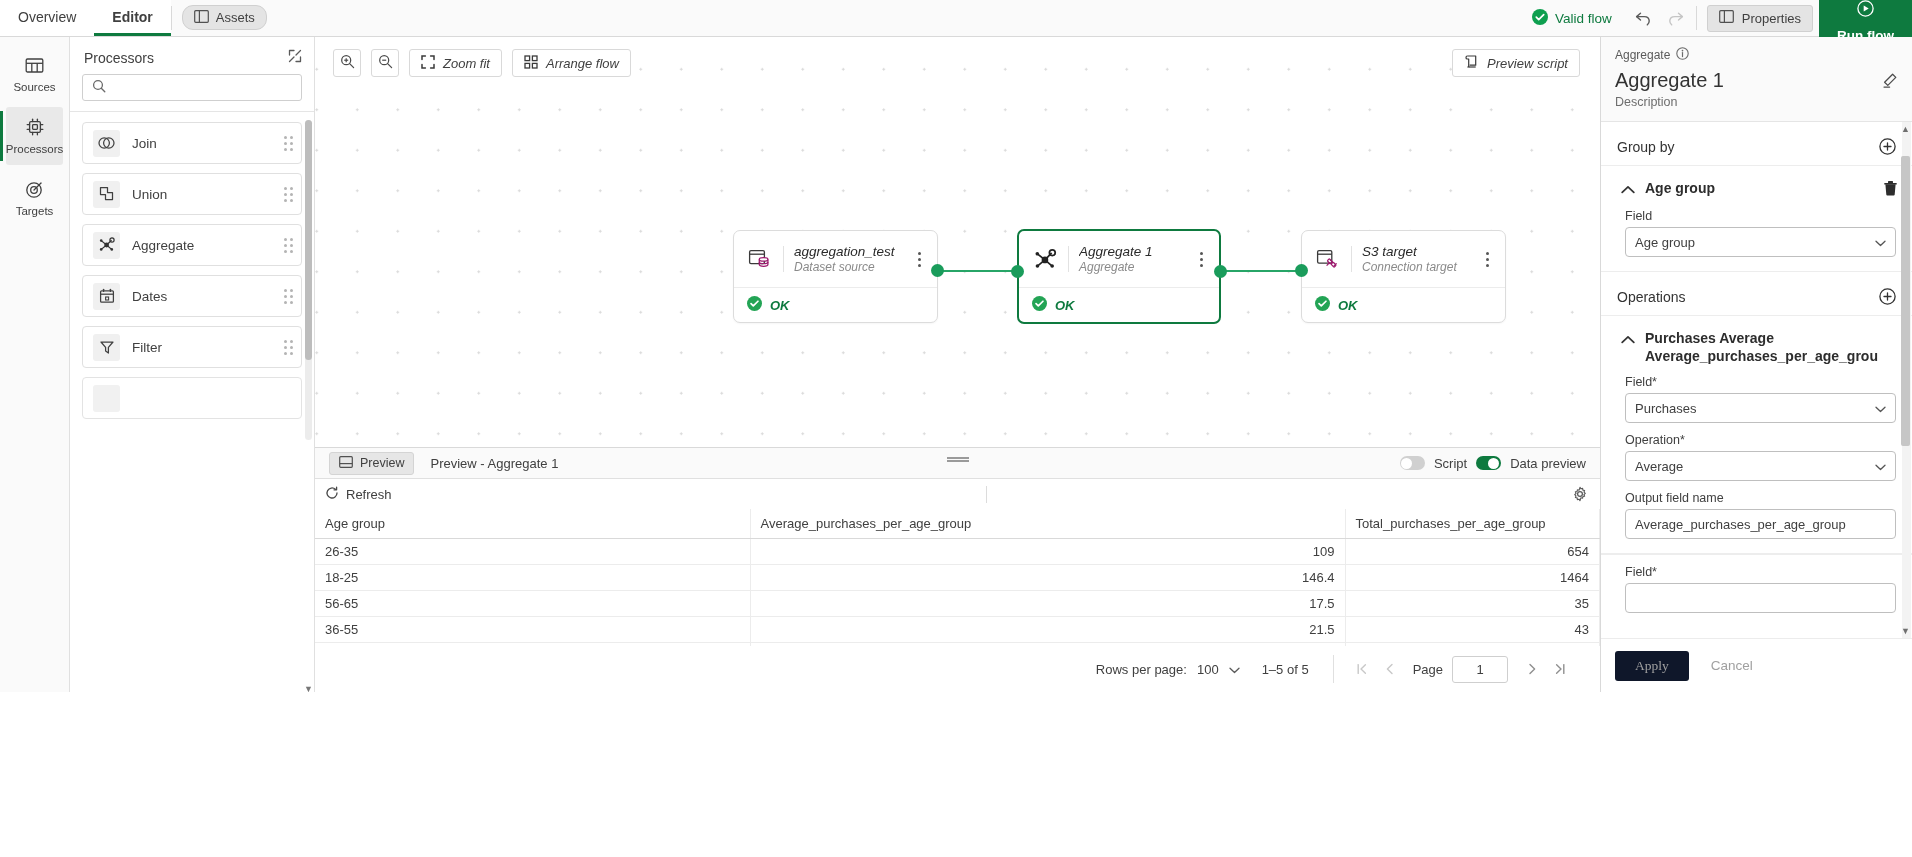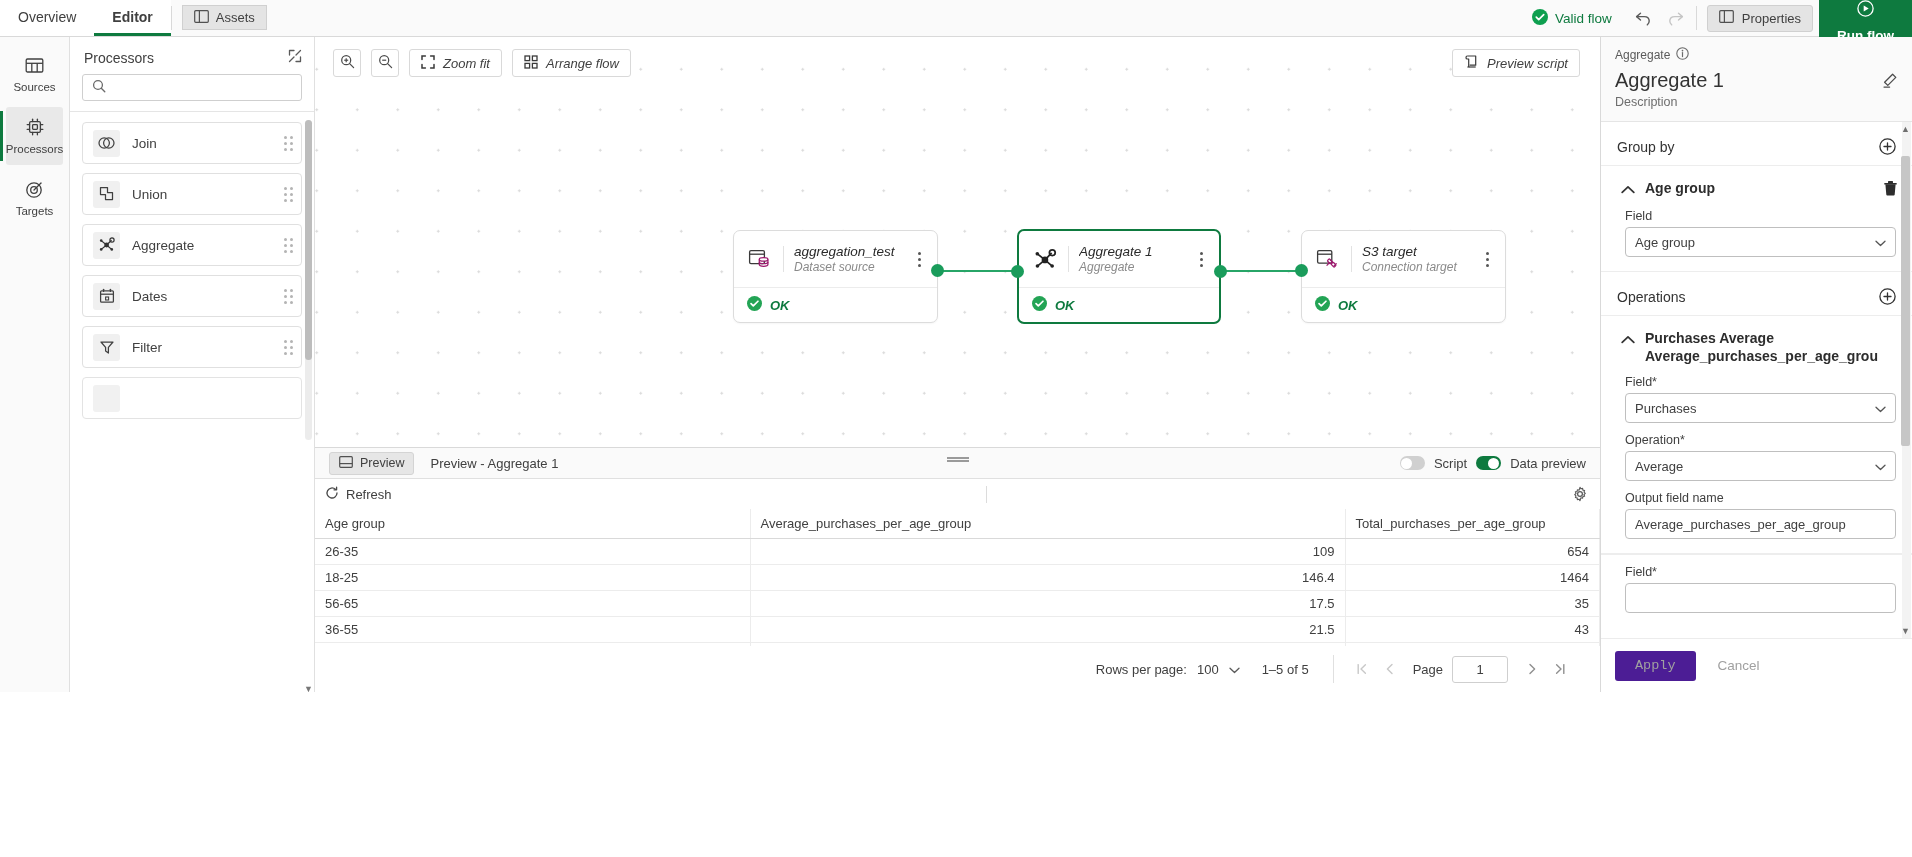--- a/index.html
+++ b/index.html
@@ -25,21 +25,21 @@
   .topnav-item {
     display: flex; align-items: center; padding: 0 18px;
     font-size: 14px; color: #404040; cursor: pointer;
     border-bottom: 3px solid transparent;
     background: #fff;
   }
   .topnav-item.active { border-bottom-color: #0e7a3f; font-weight: 600; }
   .topnav-sep { width:1px; background:#d9d9d9; margin: 6px 0; }
   .assets-btn {
     display:flex; align-items:center; gap:7px;
-    background:#e4e4e4; border:1px solid #d0d0d0; border-radius:0;
+    background:#e4e4e4; border:1px solid #d0d0d0; border-radius:11px;
     height:25px; padding:0 11px; margin:5px 0 5px 10px;
     font-size:13px; color:#404040; cursor:pointer;
   }
   .topbar-spacer { flex: 1; }
   .topbar-right { display:flex; align-items:center; gap:0; }
   .valid-flow {
     display:flex; align-items:center; gap:7px;
     color:#0e7a3f; font-size:13.5px; padding: 0 16px 0 0; font-weight:500;
   }
   .tb-divider { width:1px; height:24px; background:#d9d9d9; margin:0 4px; }
@@ -282,22 +282,22 @@
   }
   .rp-thumb { position:absolute; right:1px; top:34px; width:9px; height:290px; background:#c6c6c6; border-radius:2px;}
   .rp-arrow-up, .rp-arrow-down { position:absolute; right:1px; width:9px; text-align:center; font-size:9px; color:#6f6f6f; }
   .rp-arrow-up { top:2px; }
   .rp-arrow-down { bottom:2px; }
   .rp-footer {
     height:54px; min-height:54px; display:flex; align-items:center; gap:6px;
     padding:0 14px; background:#fff; border-top:1px solid #ececec;
   }
   .btn-apply {
-    background:#4c1d95; color:#a0a0a0; border:none; border-radius:3px;
-    height:30px; padding:0 20px; font-size:13.5px; font-family:Liberation Mono, monospace; cursor:default;
+    background:#0f172a; color:#a0a0a0; border:none; border-radius:3px;
+    height:30px; padding:0 20px; font-size:13.5px; font-family:Liberation Serif, serif; cursor:default;
   }
   .btn-cancel {
     background:transparent; color:#a0a0a0; border:none; height:30px; padding:0 16px;
     font-size:13.5px; font-family:inherit; cursor:default;
   }
 </style>
 </head>
 <body>
 
 <div class="app">

